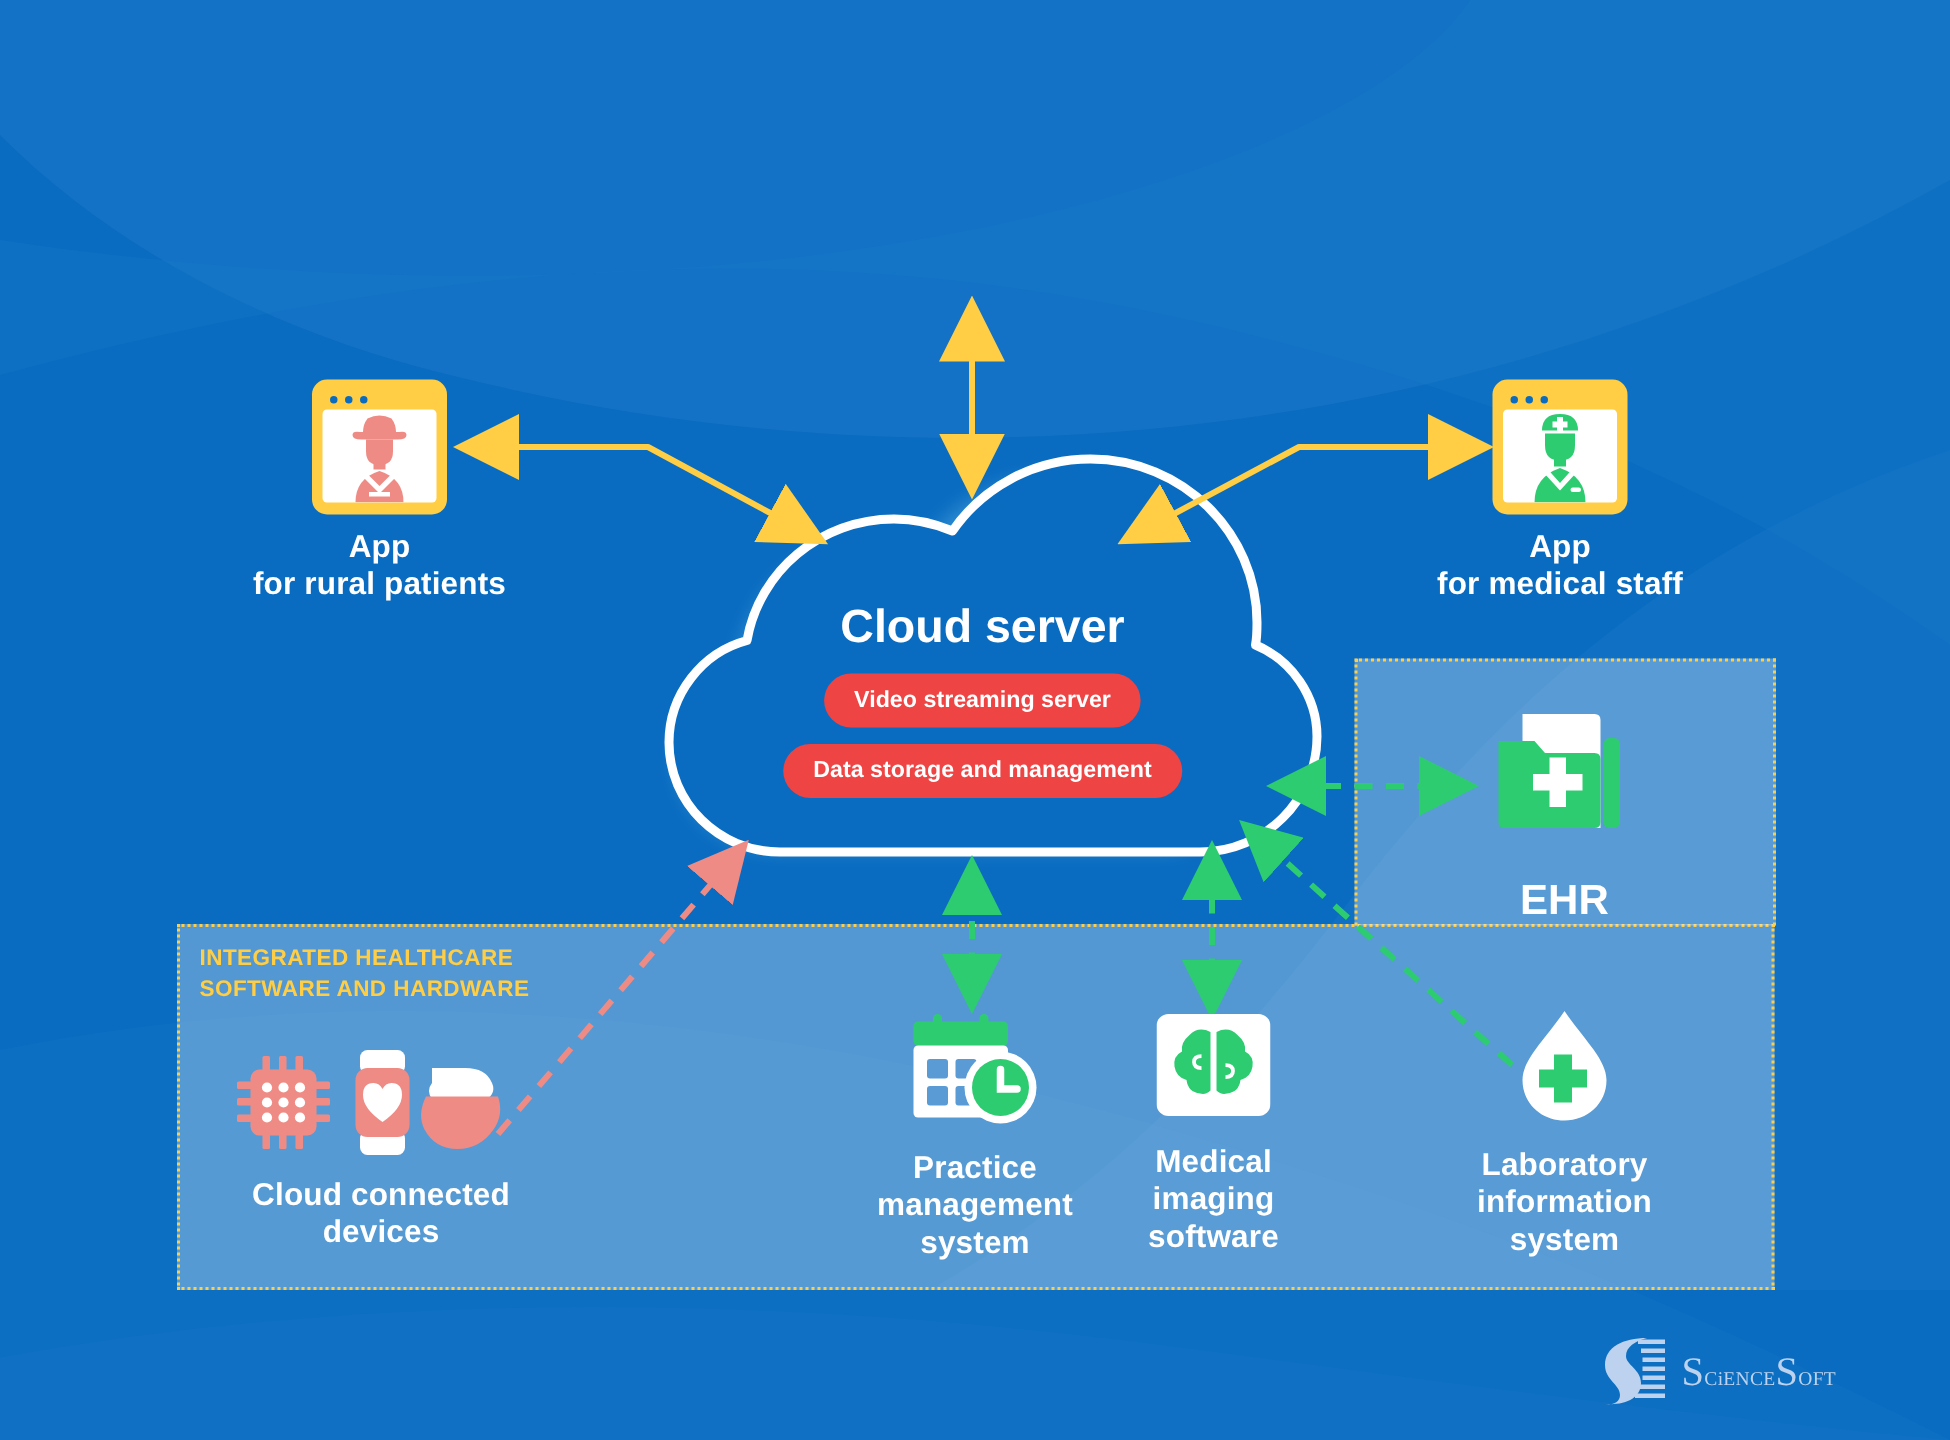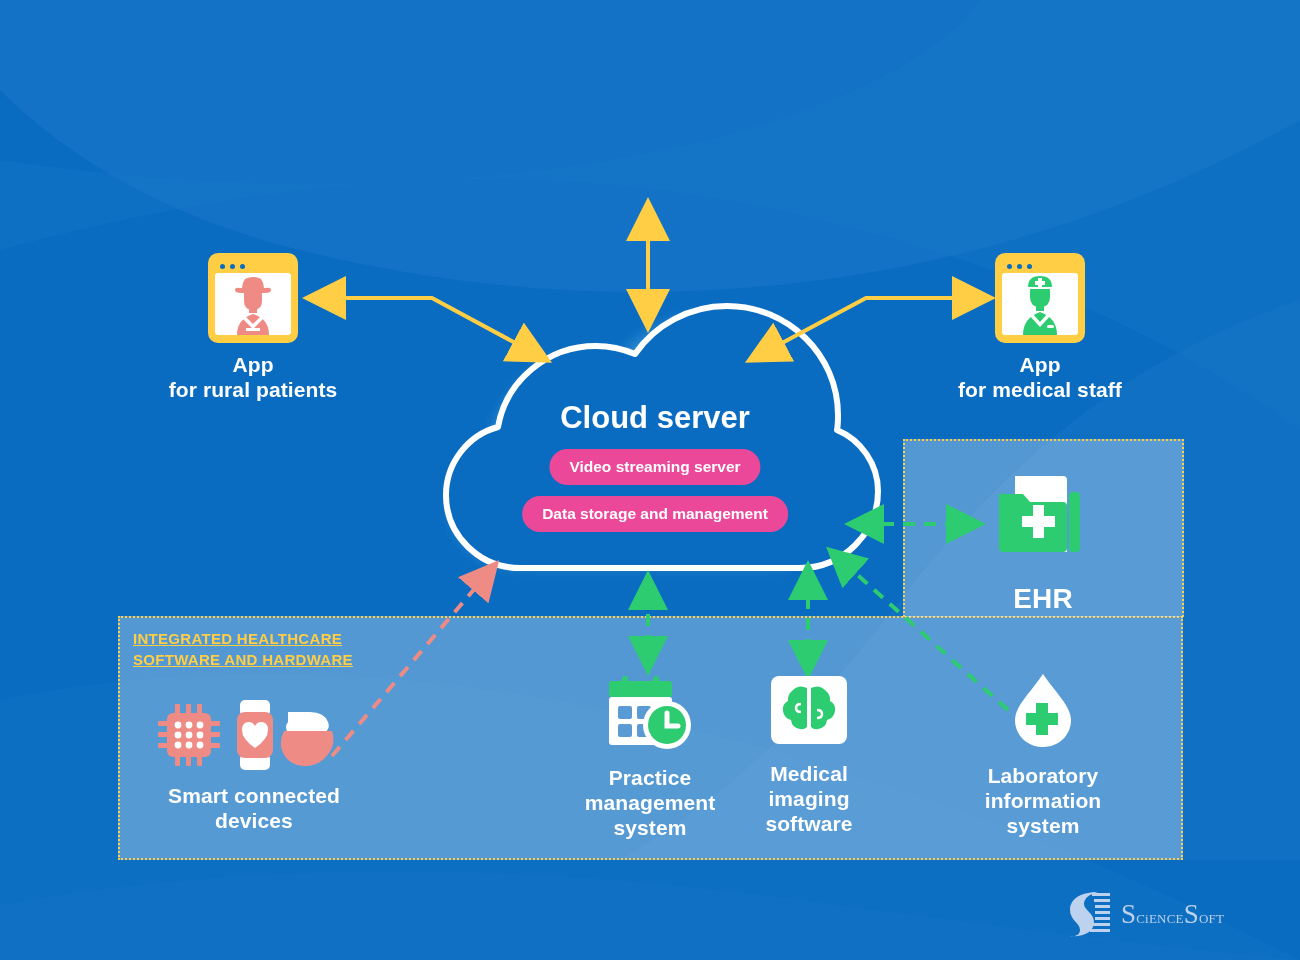--- a/index.html
+++ b/index.html
@@ -47,21 +47,21 @@
   }
 
   
   #cloud{position:absolute;left:455px;top:330px;width:400px;height:250px;}
   #cloud .cloud-label{
     position:absolute;top:70px;left:0;width:100%;text-align:center;
     color:#fff;font-weight:bold;font-size:31px;
   }
   .pill{
     position:absolute;left:50%;transform:translateX(-50%);
-    background:#ec4899;color:#ffffff;font-weight:bold;font-size:15.5px;
+    background:#ef4444;color:#ffffff;font-weight:bold;font-size:15.5px;
     border-radius:20px;padding:9px 20px;white-space:nowrap;text-align:center;
   }
   #pill-video{top:119px;}
   #pill-data{top:166px;}
 
   
   #logo{position:absolute;left:1068px;top:890px;display:flex;align-items:center;gap:9px;}
   #logo .mark{width:44px;height:48px;}
   #logo .word{color:#bcd2ee;font-size:27px;letter-spacing:.2px;font-family:"Liberation Serif", serif;}
   #logo .sc{font-size:27px;}
@@ -75,21 +75,21 @@
   <svg class="bg-svg" viewBox="0 0 1300 960" preserveAspectRatio="none">
     <rect x="0" y="0" width="1300" height="960" fill="#0a6cc0"></rect>
     <path d="M0,0 L1300,0 L1300,120 C980,300 620,330 300,250 C170,218 70,160 0,90 Z" fill="#1c79c9" opacity=".55"></path>
     <path d="M0,250 C260,180 520,150 800,215 C1010,264 1160,330 1300,430 L1300,0 L980,0 C900,120 500,235 0,160 Z" fill="#1878c8" opacity=".35"></path>
     <path d="M1300,300 C1120,360 1000,470 900,600 C820,705 740,790 620,860 L1300,860 Z" fill="#1878c8" opacity=".40"></path>
     <path d="M0,700 C300,640 600,690 900,790 C1060,842 1180,900 1300,960 L0,960 Z" fill="#1878c8" opacity=".30"></path>
     <path d="M0,905 C250,860 520,862 800,900 C980,924 1150,946 1300,960 L0,960 Z" fill="#1878c8" opacity=".28"></path>
   </svg>
 
   <div class="panel" style="left:118px;top:616px;width:1065px;height:244px;"></div>
-  <div class="panel-title" style="left:133px;top:628px;width:300px;text-decoration:underline;">Integrated healthcare
+  <div class="panel-title" style="left:133px;top:628px;width:300px;">Integrated healthcare
 software and hardware</div>
 
   <div class="panel" style="left:903px;top:439px;width:281px;height:178px;border-bottom:none;"></div>
 
   <svg class="lines-svg" viewBox="0 0 1300 960">
     <defs>
       <marker id="yUp" markerWidth="12" markerHeight="12" refX="6" refY="10" orient="auto">
         <path d="M6,0 L12,12 L0,12 Z" fill="#ffce44"></path>
       </marker>
       <marker id="yArrow" markerWidth="11" markerHeight="11" refX="9" refY="5.5" orient="auto">
@@ -271,21 +271,21 @@
         <rect x="86" y="54" width="30" height="16" rx="5" fill="#ffffff"></rect>
         <rect x="83" y="12" width="36" height="46" rx="8" fill="#ef8b85"></rect>
         <path d="M101,48 q-13,-9 -13,-18 q0,-8 7,-8 q4,0 6,4 q2,-4 6,-4 q7,0 7,8 q0,9 -13,18 z" fill="#ffffff"></path>
       </g>
 
       <g>
         <path d="M134,12 h22 q14,0 18,10 q3,7 -4,11 l-36,0 q-4,-6 0,-11 z" fill="#ffffff"></path>
         <path d="M130,31 h48 q4,12 -3,22 q-9,13 -24,13 q-15,0 -22,-13 q-5,-10 1,-22 z" fill="#ef8b85"></path>
       </g>
     </svg>
-    <div class="caption" style="font-size:21px;">Smart connected
+    <div class="caption" style="font-size:21px;">Cloud connected
 devices</div>
   </div>
 
   <div class="node" style="left:570px;top:672px;width:160px;">
     <svg viewBox="0 0 90 80" width="90" height="80">
       <rect x="17" y="4" width="6" height="14" rx="3" fill="#2ecc71"></rect>
       <rect x="48" y="4" width="6" height="14" rx="3" fill="#2ecc71"></rect>
       <rect x="4" y="9" width="63" height="16" rx="3" fill="#2ecc71"></rect>
       <rect x="4" y="25" width="63" height="48" rx="3" fill="#ffffff"></rect>
       <g fill="#5b9bd5">

